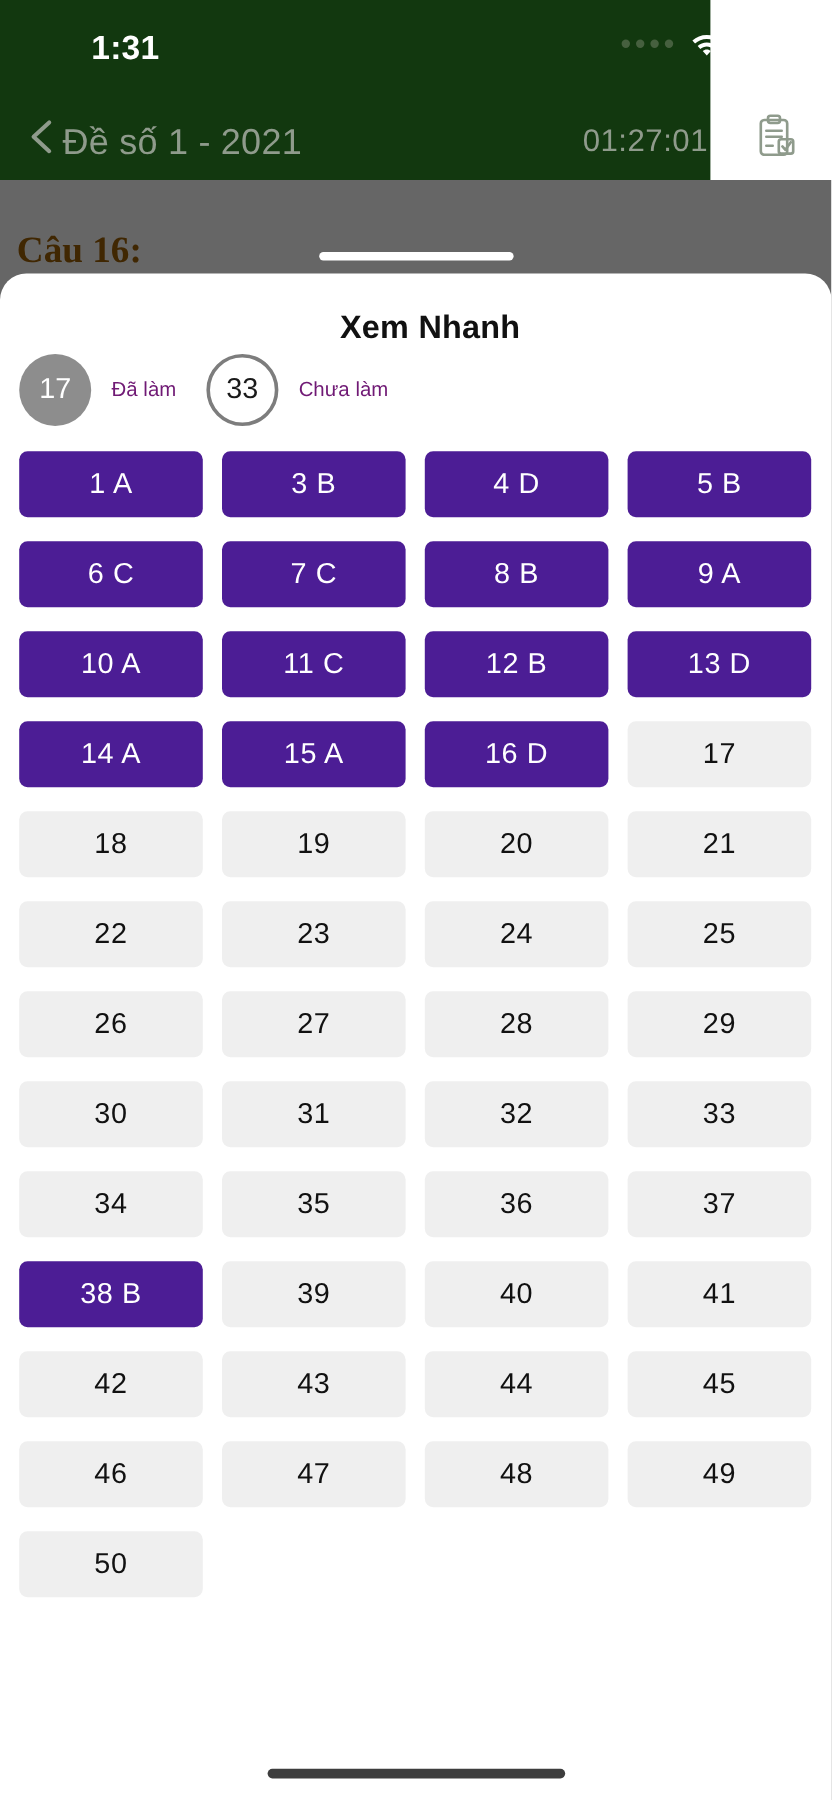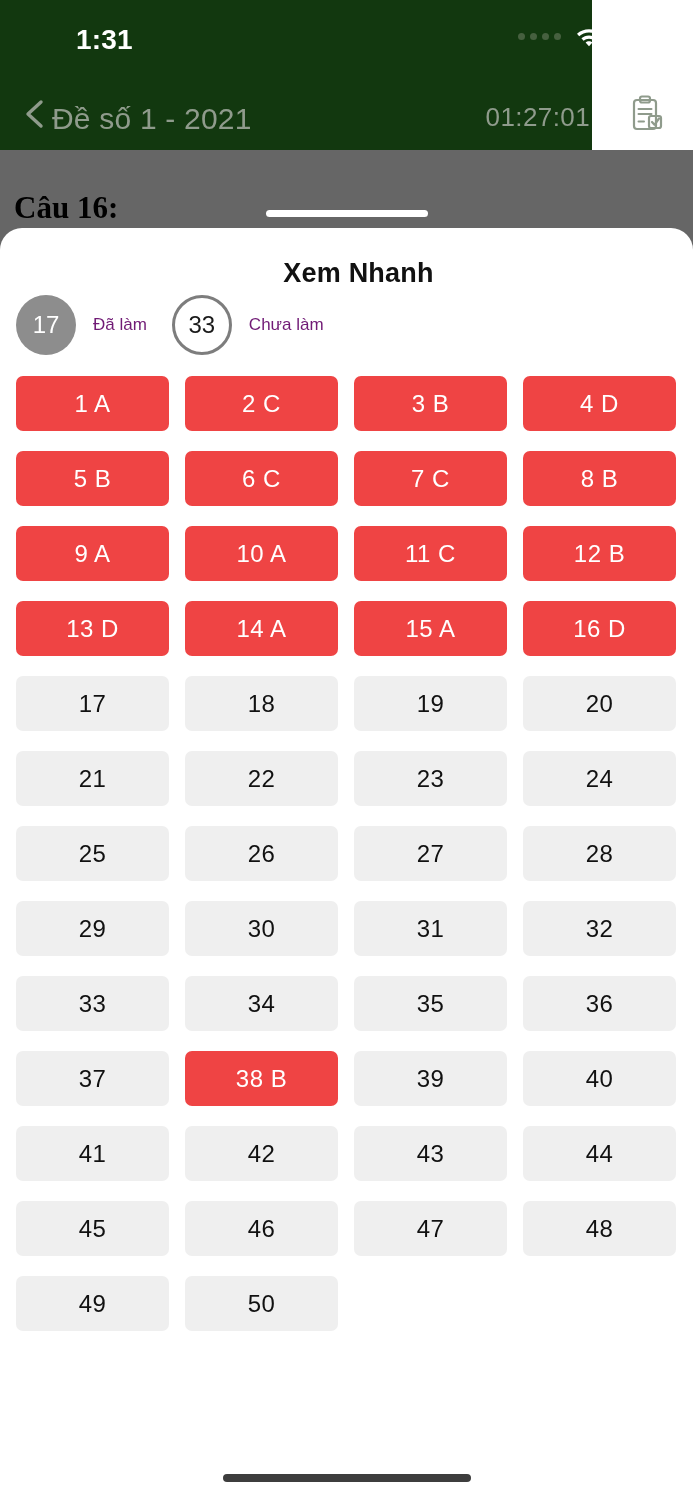--- a/index.html
+++ b/index.html
@@ -73,21 +73,21 @@
     width:44px; height:44px;
   }
 
   .exam-body {
     position:absolute; top:150px; left:0; width:693px; height:1350px;
     background:#ffffff;
   }
   .q-title {
     position:absolute; left:14px; top:40px;
     font-family:"Liberation Serif", serif;
-    font-size:31px; font-weight:bold; color:#000000;
+    font-size:31px; font-weight:bold; color:#a16207;
   }
 
   
   .overlay {
     position:absolute; top:150px; left:0; width:693px; height:1350px;
     background:rgba(0,0,0,0.6);
   }
   .drag-handle {
     position:absolute; top:210px; left:266px;
     width:162px; height:7px; border-radius:4px;
@@ -141,21 +141,21 @@
     row-gap:20px;
   }
   .qbtn {
     height:55px;
     border-radius:7px;
     display:flex; align-items:center; justify-content:center;
     font-size:24px;
     letter-spacing:0.5px;
   }
   .qbtn.unanswered { background:#efefef; color:#111111; }
-  .qbtn.answered   { background:#ef4444; color:#ffffff; }
+  .qbtn.answered   { background:#4c1d95; color:#ffffff; }
 
   
   .home-bar {
     position:absolute; bottom:18px; left:223px;
     width:248px; height:8px; border-radius:5px;
     background:#3d3d3d;
   }
 </style>
 </head>
 <body>
@@ -220,21 +220,20 @@
 
     <div class="legend">
       <span class="lg-circle filled">17</span>
       <span class="lg-label">Đã làm</span>
       <span class="lg-circle outline">33</span>
       <span class="lg-label">Chưa làm</span>
     </div>
 
     <div class="grid" id="qgrid">
         <div class="qbtn answered">1 A</div>
-        <div class="qbtn answered">2 C</div>
         <div class="qbtn answered">3 B</div>
         <div class="qbtn answered">4 D</div>
         <div class="qbtn answered">5 B</div>
         <div class="qbtn answered">6 C</div>
         <div class="qbtn answered">7 C</div>
         <div class="qbtn answered">8 B</div>
         <div class="qbtn answered">9 A</div>
         <div class="qbtn answered">10 A</div>
         <div class="qbtn answered">11 C</div>
         <div class="qbtn answered">12 B</div>

